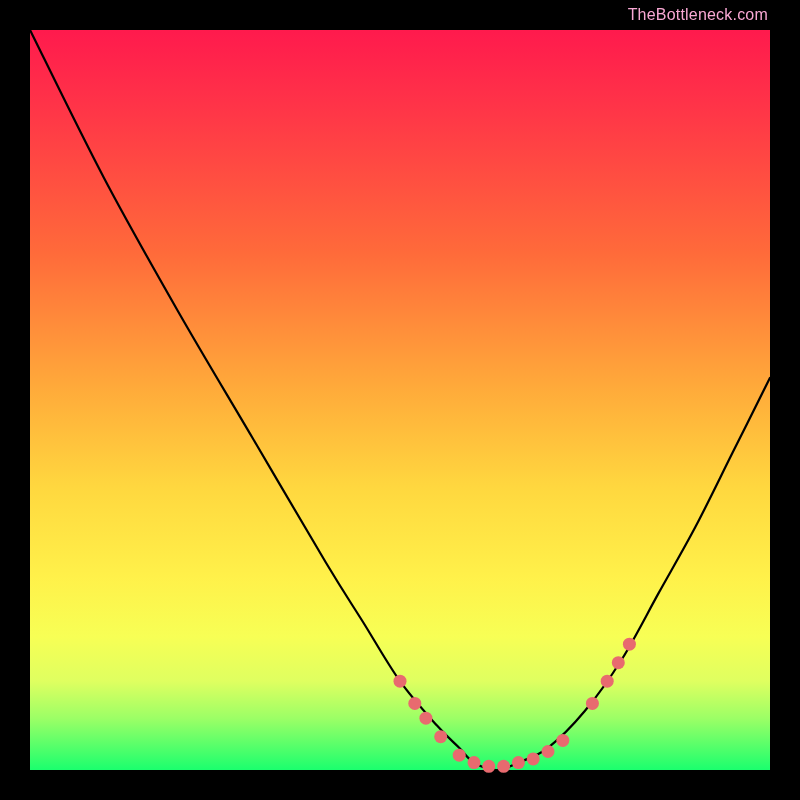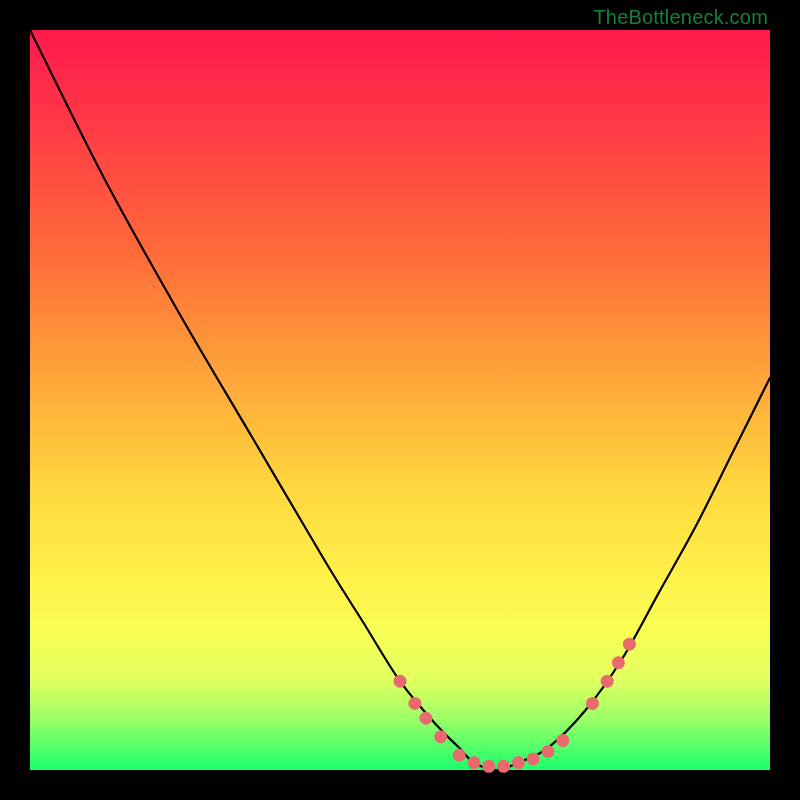--- a/index.html
+++ b/index.html
@@ -35,22 +35,22 @@
       #fff14a 74%,
       #f7ff55 82%,
       #dfff60 88%,
       #9cff66 93%,
       #1bff6e 100%);
   }
   .watermark {
     position: absolute;
     top: 6px;
     right: 32px;
-    color: #15803d;
-    font-size: 20px;
+    color: #f9a8d4;
+    font-size: 16px;
     font-weight: 500;
     letter-spacing: 0.2px;
     user-select: none;
   }
   svg.curve {
     position: absolute;
     left: 0;
     top: 0;
     width: 740px;
     height: 740px;

